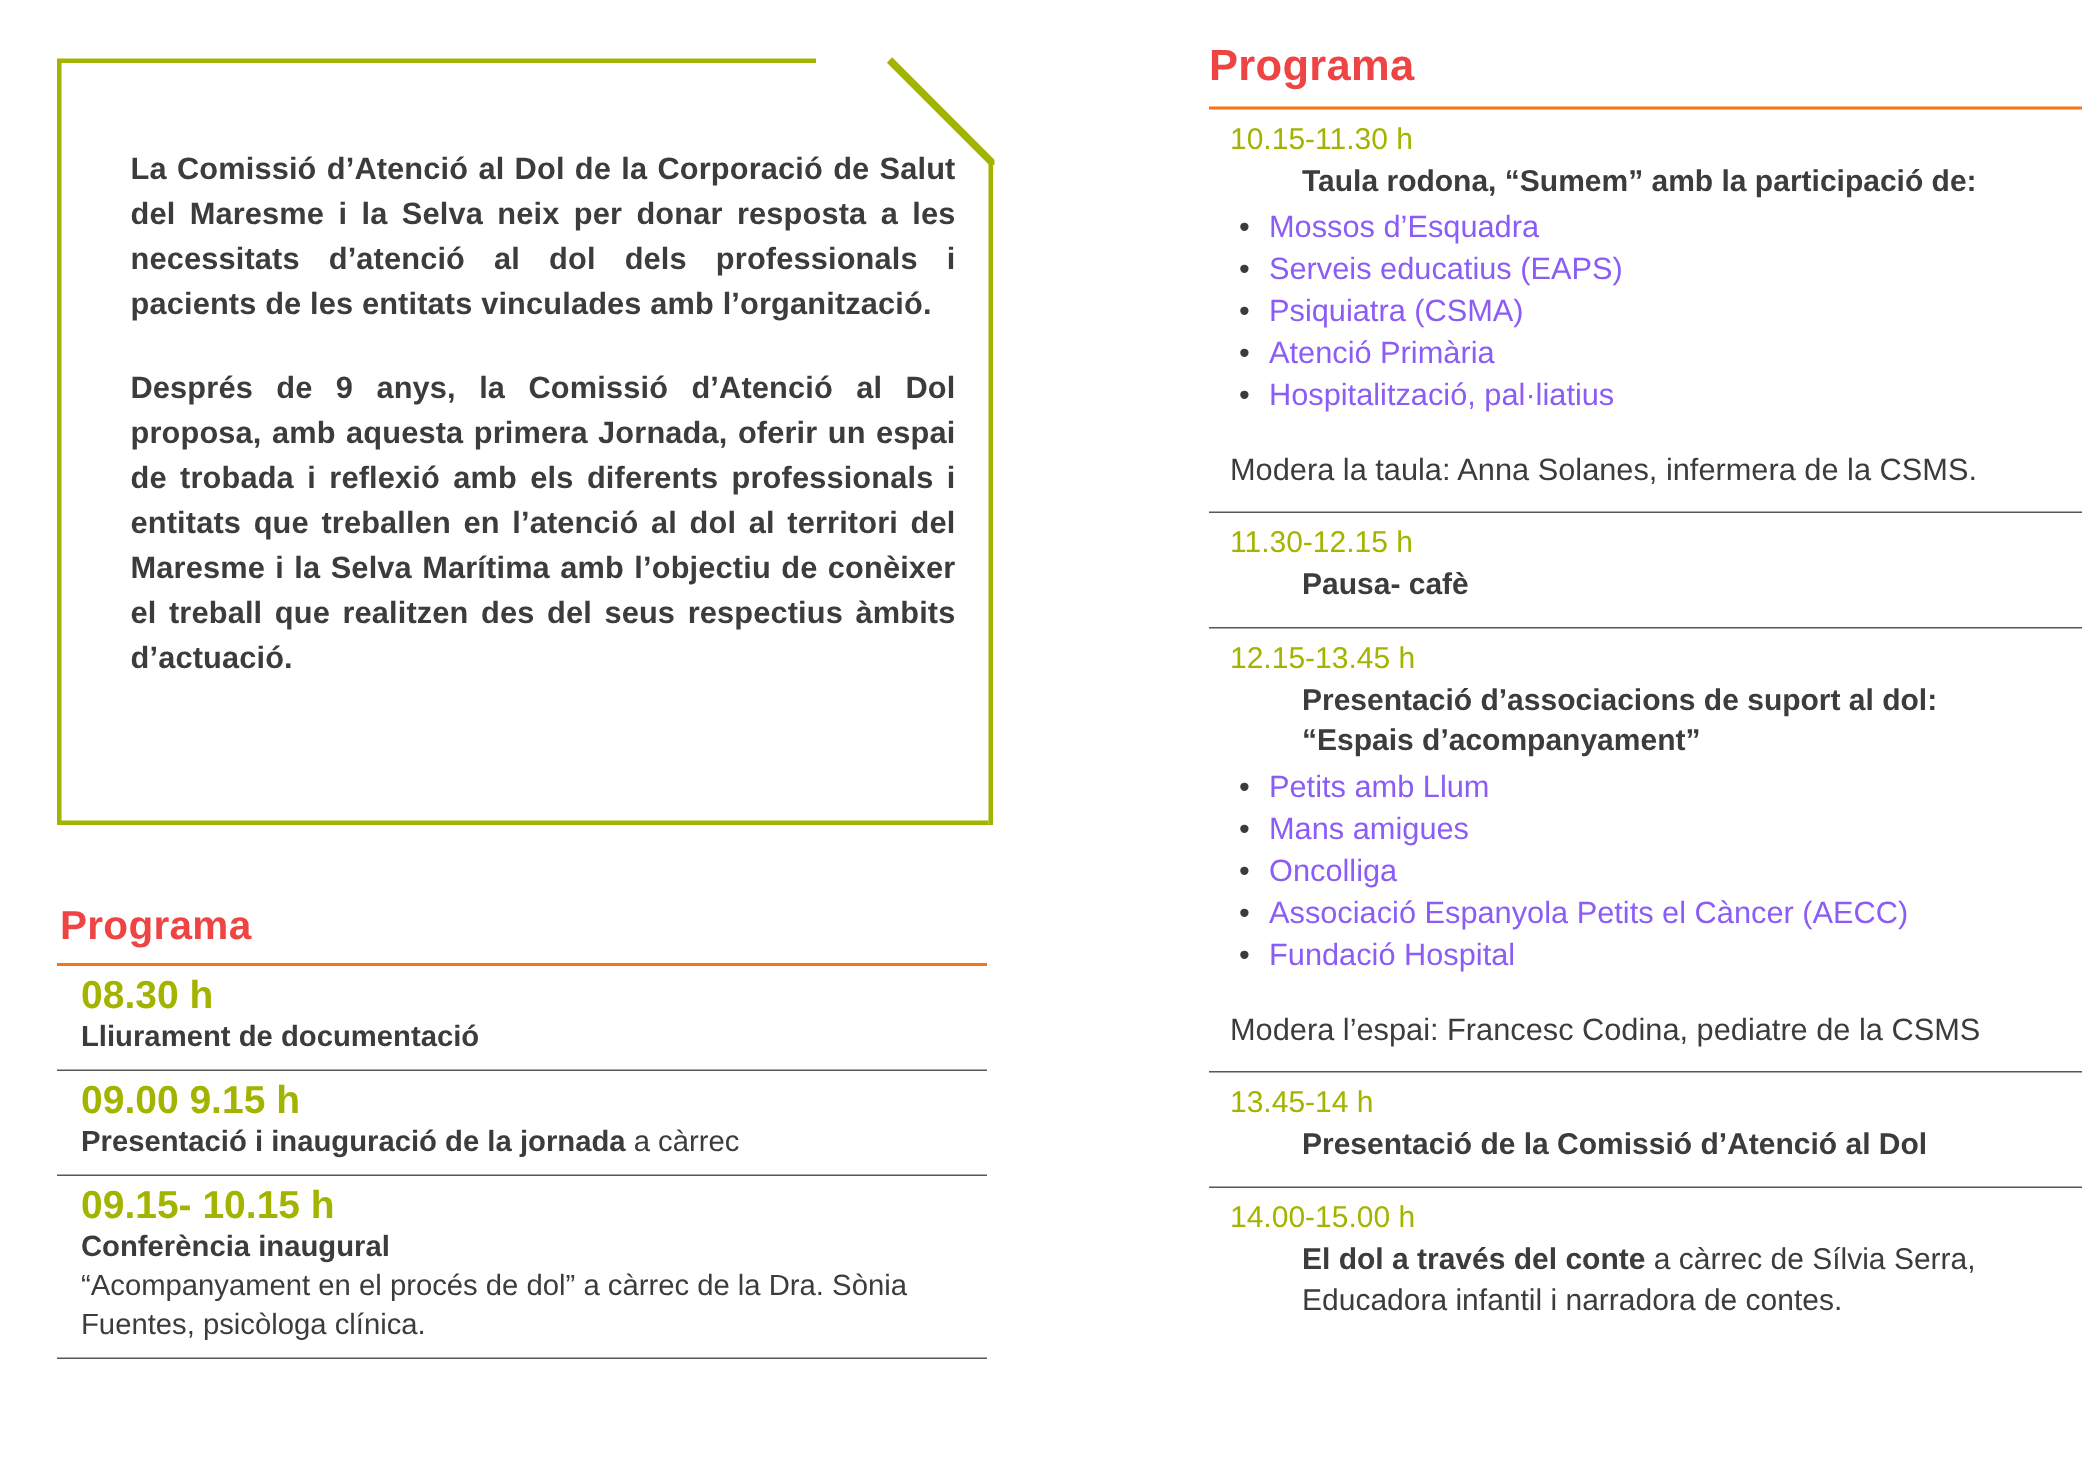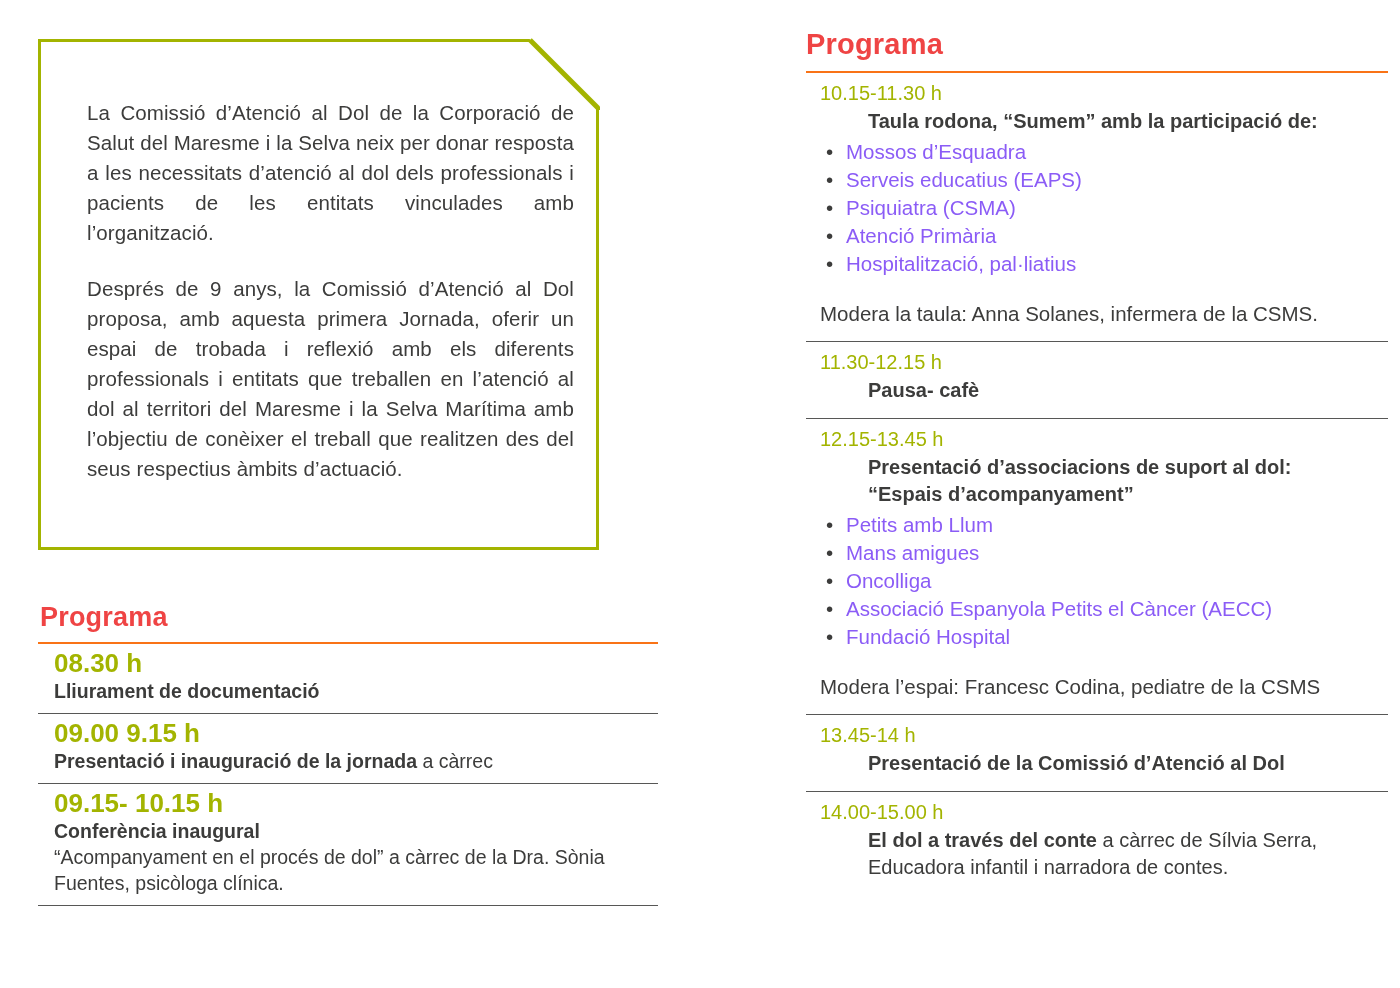--- a/index.html
+++ b/index.html
@@ -25,27 +25,28 @@
   .left-col {
     position: absolute;
     left: 38px;
     top: 42px;
     width: 620px;
   }
 
   
   .intro-box {
     position: relative;
-    width: 558px;
+    width: 621px;
     min-height: 508px;
     box-sizing: border-box;
     border: 3px solid #a3b400;
     border-top: none;
     border-right: none;
     padding: 56px 22px 22px 46px;
+    font-weight: bold;
   }
   .intro-box::before {
     
     content: "";
     position: absolute;
     left: -3px;
     top: -3px;
     width: 506px;
     height: 3px;
     background: #a3b400;

